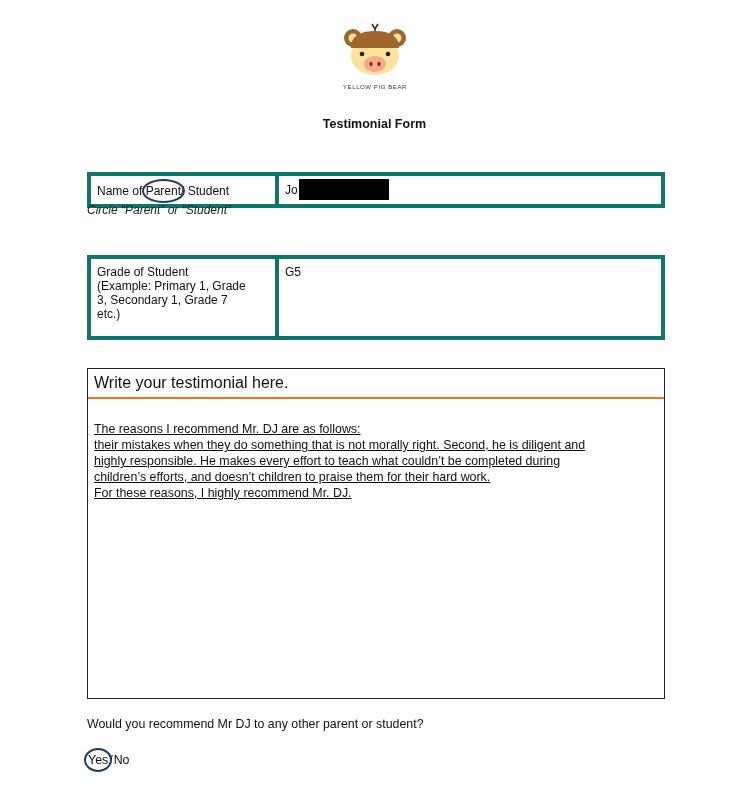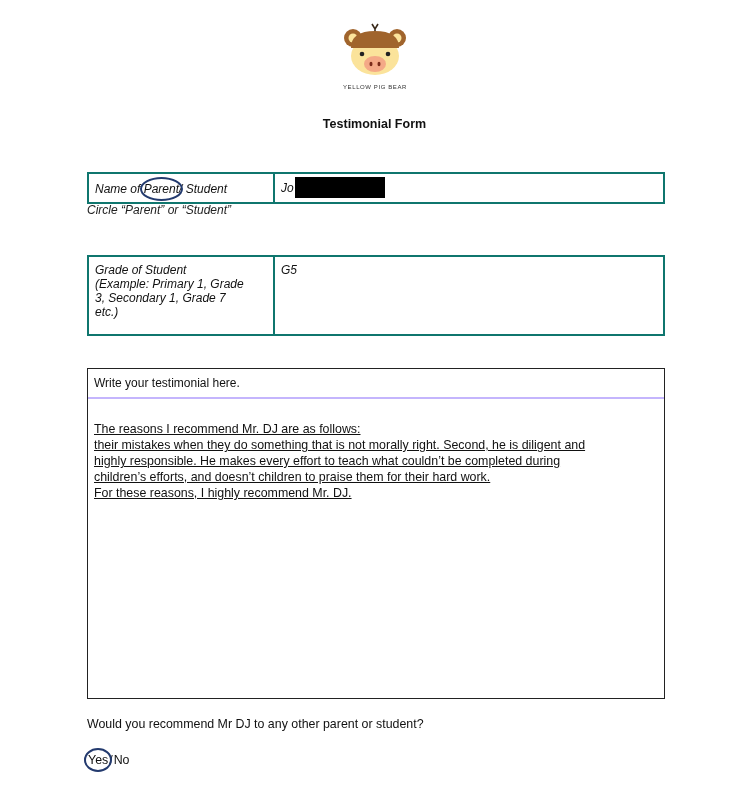--- a/index.html
+++ b/index.html
@@ -44,24 +44,23 @@
     }
     table.box {
       position: absolute;
       left: 87px;
       width: 578px;
       border-collapse: collapse;
       font-size: 12px;
       line-height: 14px;
     }
     table.box td {
-      border: 2px solid #0f766e;
+      border: 4px solid #0f766e;
       vertical-align: top;
       padding: 0 6px;
-      font-style: italic;
     }
     table.box td.label-cell { width: 172px; }
     #name-table { top: 172px; }
     #name-table td { height: 27px; vertical-align: middle; padding-top: 1px; }
     .redaction {
       display: inline-block;
       width: 90px;
       height: 21px;
       background: #000000;
       vertical-align: middle;
@@ -98,22 +97,22 @@
       top: 368px;
       width: 576px;
       height: 329px;
       border: 1px solid #222222;
       box-sizing: content-box;
     }
     .testimonial-header {
       height: 28px;
       line-height: 28px;
       padding-left: 6px;
-      font-size: 12px;
-      border-bottom: 2px solid #c4b5fd;
+      font-size: 16px;
+      border-bottom: 2px solid #f97316;
     }
     .testimonial-body {
       padding: 22px 6px 0 6px;
       font-size: 12.4px;
       line-height: 16px;
       color: #111111;
       text-decoration: underline;
     }
     .testimonial-body div { white-space: nowrap; }
     .question {

